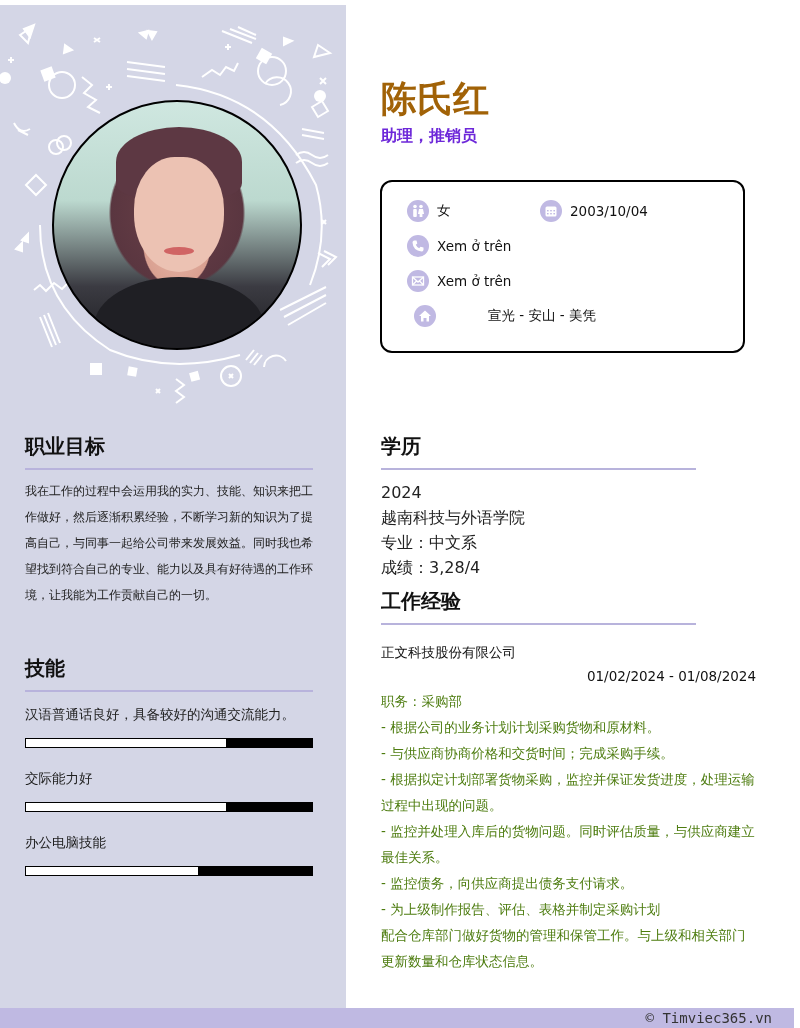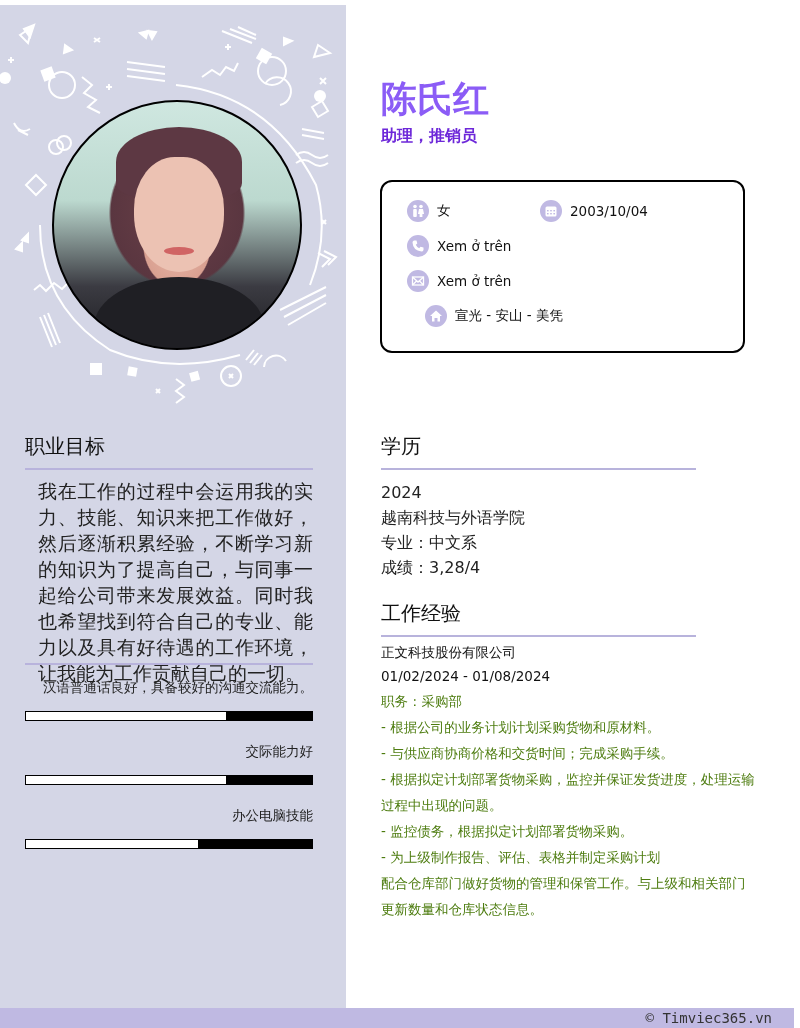--- a/index.html
+++ b/index.html
@@ -10,31 +10,31 @@
     .deco { position: absolute; left: 0; top: 0; width: 346px; height: 400px; }
     .photo-wrap { position: absolute; left: 52px; top: 95px; width: 250px; height: 250px; border-radius: 50%; border: 2px solid #000; overflow: hidden;
       background: radial-gradient(ellipse 60px 75px at 50% 58%, #e8b8a8 0%, #d9a091 55%, transparent 57%),
                   radial-gradient(ellipse 110px 120px at 50% 45%, #6a4048 0%, #5a3640 60%, transparent 62%),
                   linear-gradient(180deg, #cfe7e0 0%, #bcd9cf 40%, #3b3b42 75%, #1d1d22 100%); }
     .photo-body { position: absolute; left: 40px; top: 175px; width: 170px; height: 100px; background: #1f1f24; border-radius: 50% 50% 0 0; }
     .photo-face { position: absolute; left: 80px; top: 55px; width: 90px; height: 115px; border-radius: 45% 45% 50% 50%; background: #ecc2b3; }
     .photo-bangs { position: absolute; left: 62px; top: 25px; width: 126px; height: 70px; border-radius: 50% 50% 20% 20%; background: #5d3843; }
     .photo-lips { position: absolute; left: 110px; top: 145px; width: 30px; height: 8px; border-radius: 50%; background: #d06464; }
 
-    .sec-title { font-size: 20px; font-weight: normal; color: #111; }
+    .sec-title { font-size: 20px; font-weight: bold; color: #111; }
     .left-sec { position: absolute; left: 25px; width: 288px; }
     .rule { height: 2px; background: #b8b3dc; margin-top: 8px; }
-    .para { font-size: 19px; line-height: 26px; color: #222; margin-top: 8px; text-align: justify; margin-left: 13px; }
-
-    .skill-label { font-size: 13.5px; color: #222; text-align: right; }
+    .para { font-size: 12px; line-height: 26px; color: #222; margin-top: 8px; text-align: justify; }
+
+    .skill-label { font-size: 13.5px; color: #222; }
     .skill-bar { width: 288px; height: 10px; background: #000; border: 1px solid #000; margin-top: 14px; margin-bottom: 22px; }
     .skill-fill { height: 100%; background: #fff; }
 
     .right { position: absolute; left: 381px; }
-    .name { font-size: 36px; font-weight: bold; color: #8b5cf6; top: 75px; }
+    .name { font-size: 36px; font-weight: bold; color: #a16207; top: 75px; }
     .role { font-size: 16px; font-weight: bold; color: #6d28d9; top: 126px; }
 
     .info-box { position: absolute; left: 380px; top: 180px; width: 365px; height: 173px; border: 2px solid #000; border-radius: 12px; }
     .info-item { position: absolute; display: flex; align-items: center; font-size: 13.5px; color: #111; }
     .icon-circle { width: 22px; height: 22px; border-radius: 50%; background: #c0b9e3; display: inline-flex; align-items: center; justify-content: center; margin-right: 8px; }
     .icon-circle svg { width: 14px; height: 14px; }
 
     .right-sec { position: absolute; left: 381px; width: 315px; }
     .r-line { font-size: 16px; line-height: 25px; color: #222; }
     .exp { position: absolute; left: 381px; top: 640px; width: 375px; }
@@ -107,20 +107,21 @@
   </div>
 </div>
 
 <div class="left-sec" style="top:433px;">
   <div class="sec-title">职业目标</div>
   <div class="rule"></div>
   <div class="para">我在工作的过程中会运用我的实力、技能、知识来把工作做好，然后逐渐积累经验，不断学习新的知识为了提高自己，与同事一起给公司带来发展效益。同时我也希望找到符合自己的专业、能力以及具有好待遇的工作环境，让我能为工作贡献自己的一切。</div>
 </div>
 
 <div class="left-sec" style="top:655px;">
+  <div class="sec-title">技能</div>
   <div class="rule"></div>
   <div style="margin-top:14px;">
     <div class="skill-label">汉语普通话良好，具备较好的沟通交流能力。</div>
     <div class="skill-bar">
         <div class="skill-fill" style="width:70%;"></div>
       </div>
   </div>
   <div>
     <div class="skill-label">交际能力好</div>
     <div class="skill-bar">
@@ -177,52 +178,53 @@
   </div>
   <div class="info-item" style="left:25px; top:88px;">
     <span class="icon-circle">
       <svg viewBox="0 0 14 14" fill="none" stroke="#fff" stroke-width="1.3">
           <rect x="1.5" y="3" width="11" height="8"></rect>
           <path d="M1.5 3 L7 8 L12.5 3 M1.5 11 L5.5 7 M12.5 11 L8.5 7"></path>
         </svg>
     </span>
     <span>Xem ở trên</span>
   </div>
-  <div class="info-item" style="left:43px; top:123px;">
+  <div class="info-item" style="left:32px; top:123px;gap:44px;">
     <span class="icon-circle">
       <svg viewBox="0 0 14 14" fill="#fff">
           <path d="M7 1.5 L13 7 L11 7 L11 12.5 L8.5 12.5 L8.5 9 L5.5 9 L5.5 12.5 L3 12.5 L3 7 L1 7 Z"></path>
         </svg>
     </span>
     <span>宣光 - 安山 - 美凭</span>
   </div>
 </div>
 
 <div class="right-sec" style="top:433px;">
   <div class="sec-title">学历</div>
   <div class="rule"></div>
   <div style="margin-top:10px;">
     <div class="r-line">2024</div>
     <div class="r-line">越南科技与外语学院</div>
     <div class="r-line">专业：中文系</div>
     <div class="r-line">成绩：3,28/4</div>
   </div>
 </div>
 
-<div class="right-sec" style="top:600px;">
+<div class="right-sec" style="top:588px;">
   <div class="sec-title">工作经验</div>
   <div class="rule"></div>
 </div>
 <div class="exp">
   <div class="exp-line bold" style="line-height:24px;">正文科技股份有限公司</div>
-  <div class="exp-line bold" style="line-height:24px;">01/02/2024 - 01/08/2024</div>
+  <div class="exp-line bold" style="line-height:24px;text-align:right;">01/02/2024 - 01/08/2024</div>
   <div class="exp-line">职务：采购部</div>
   <div class="exp-line">- 根据公司的业务计划计划采购货物和原材料。</div>
   <div class="exp-line">- 与供应商协商价格和交货时间；完成采购手续。</div>
   <div class="exp-line">- 根据拟定计划部署货物采购，监控并保证发货进度，处理运输过程中出现的问题。</div>
-  <div class="exp-line">- 监控债务，根据拟定计划部署货物采购。</div>
+  <div class="exp-line">- 监控并处理入库后的货物问题。同时评估质量，与供应商建立最佳关系。</div>
+  <div class="exp-line">- 监控债务，向供应商提出债务支付请求。</div>
   <div class="exp-line">- 为上级制作报告、评估、表格并制定采购计划</div>
   <div class="exp-line">配合仓库部门做好货物的管理和保管工作。与上级和相关部门更新数量和仓库状态信息。</div>
 </div>
 
 <div class="footer">
   <span class="footer-text">© Timviec365.vn</span>
 </div>
 
 </body></html>

